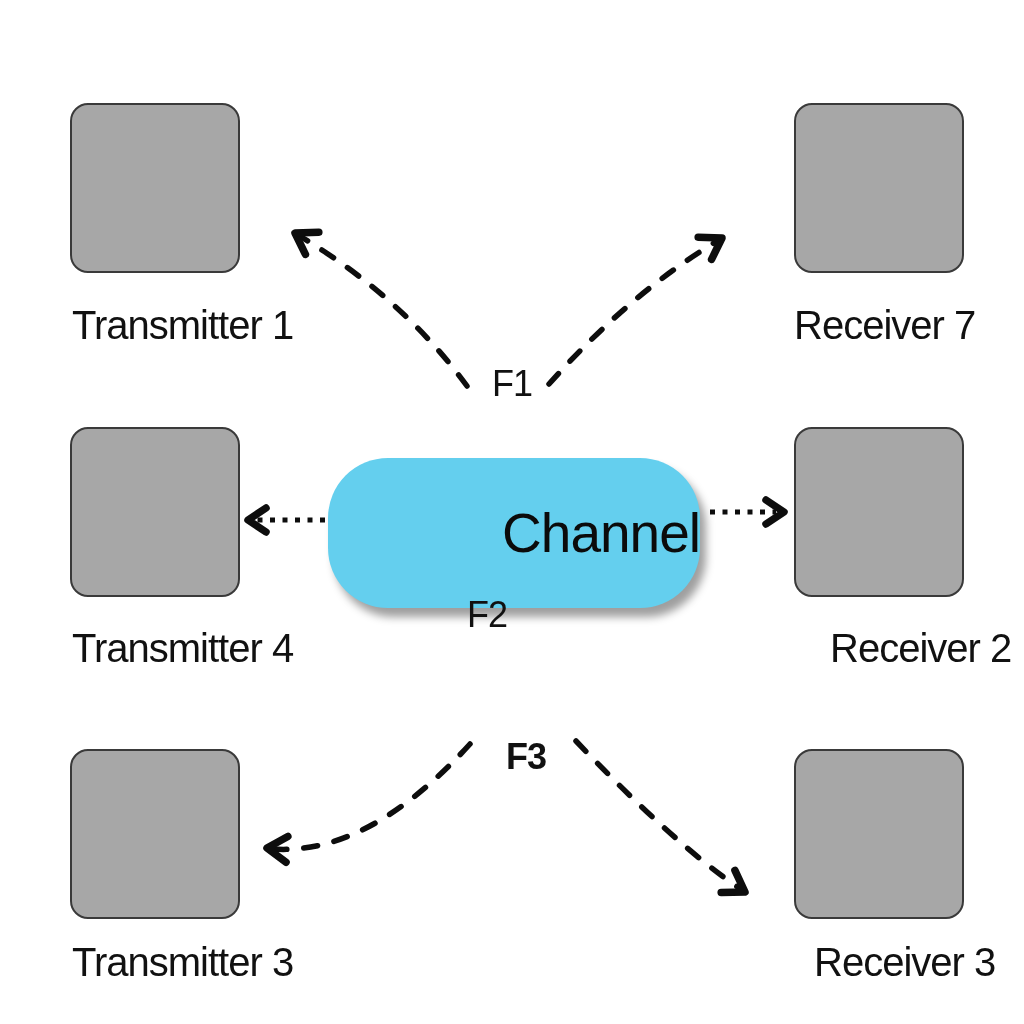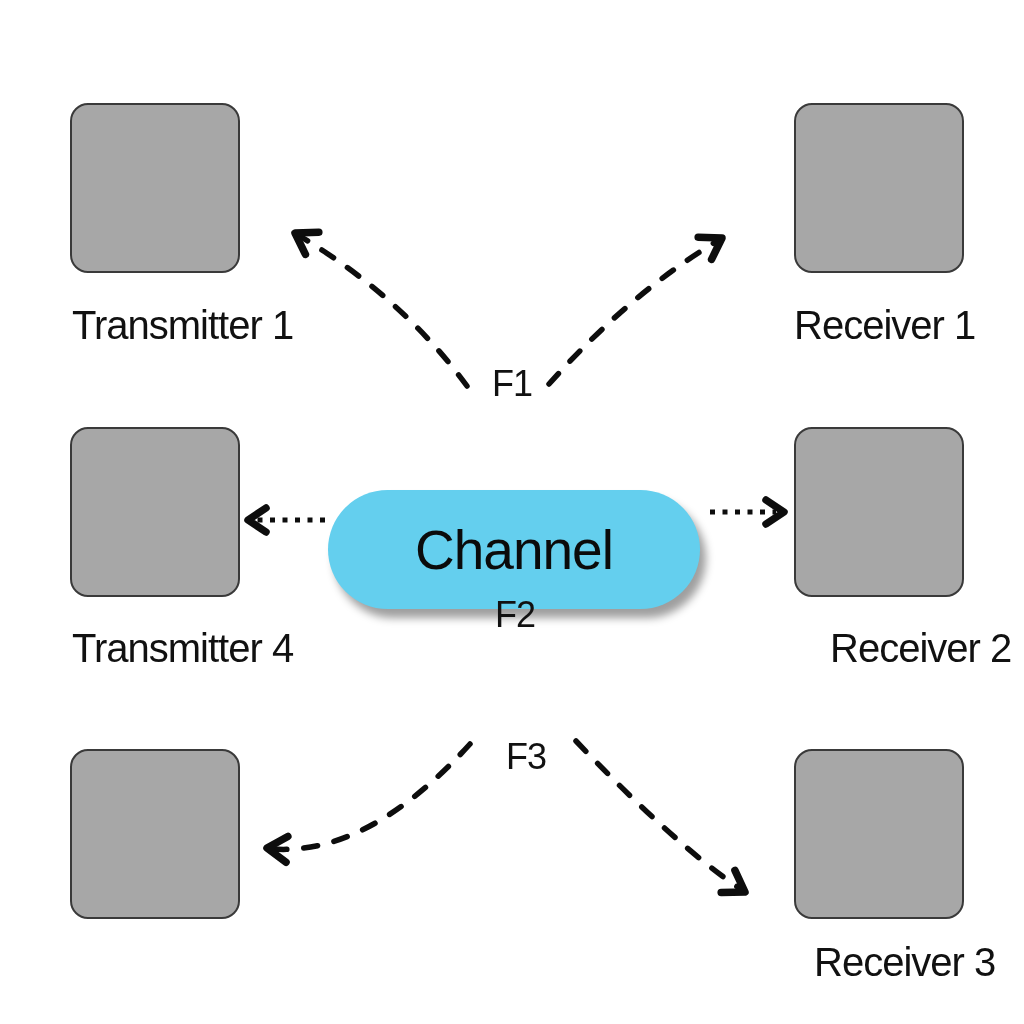--- a/index.html
+++ b/index.html
@@ -18,25 +18,25 @@
     border-radius:18px;
     box-sizing:border-box;
   }
   .node-label{
     position:absolute;
     font-size:40px;font-weight:500;letter-spacing:-1px;
     white-space:nowrap;color:var(--text,#111111);
   }
   .rx-label{width:170px;text-align:center;}
   .pill{
-    position:absolute;left:328px;top:458px;width:372px;height:119px;
+    position:absolute;left:328px;top:458px;width:372px;height:150px;
     background:var(--channel-fill,#64CFEE);
     border-radius:60px;
     box-shadow:6px 9px 8px rgba(0,0,0,0.38);
-    display:flex;align-items:center;justify-content:center;margin-top:32px;
+    display:flex;align-items:center;justify-content:flex-end;
   }
   .pill-label{
     font-size:55px;font-weight:500;letter-spacing:-1px;color:#0b0b0b;
   }
   .flow-label{
     position:absolute;
     font-size:36px;font-weight:500;letter-spacing:-1px;
     color:var(--text,#111111);
     transform:translateX(-50%);
     white-space:nowrap;
@@ -84,26 +84,27 @@
   <div class="node-box" style="left:70px;top:103px;"></div>
   <div class="node-box" style="left:70px;top:427px;"></div>
   <div class="node-box" style="left:70px;top:749px;"></div>
 
   <div class="node-box" style="left:794px;top:103px;"></div>
   <div class="node-box" style="left:794px;top:427px;"></div>
   <div class="node-box" style="left:794px;top:749px;"></div>
 
   <div class="node-label" style="left:72px;top:303px;">Transmitter 1</div>
   <div class="node-label" style="left:72px;top:626px;">Transmitter 4</div>
+  <div class="node-label" style="left:72px;top:940px;">Transmitter 3</div>
 
-  <div class="node-label rx-label" style="left:794px;top:303px;">Receiver 1</div>
+  <div class="node-label rx-label" style="left:794px;top:303px;">Receiver 7</div>
   <div class="node-label rx-label" style="left:794px;top:626px;margin-left:36px;">Receiver 2</div>
   <div class="node-label rx-label" style="left:794px;top:940px;margin-left:20px;">Receiver 3</div>
 
   <div class="pill">
     <span class="pill-label">Channel</span>
   </div>
 
   <div class="flow-label" style="left:512px;top:363px;">F1</div>
-  <div class="flow-label" style="left:515px;top:594px;">F2</div>
-  <div class="flow-label" style="left:526px;top:736px;">F3</div>
+  <div class="flow-label" style="left:487px;top:594px;">F2</div>
+  <div class="flow-label" style="left:526px;top:736px;font-weight:bold;">F3</div>
 
 </div>
 
 </body></html>

